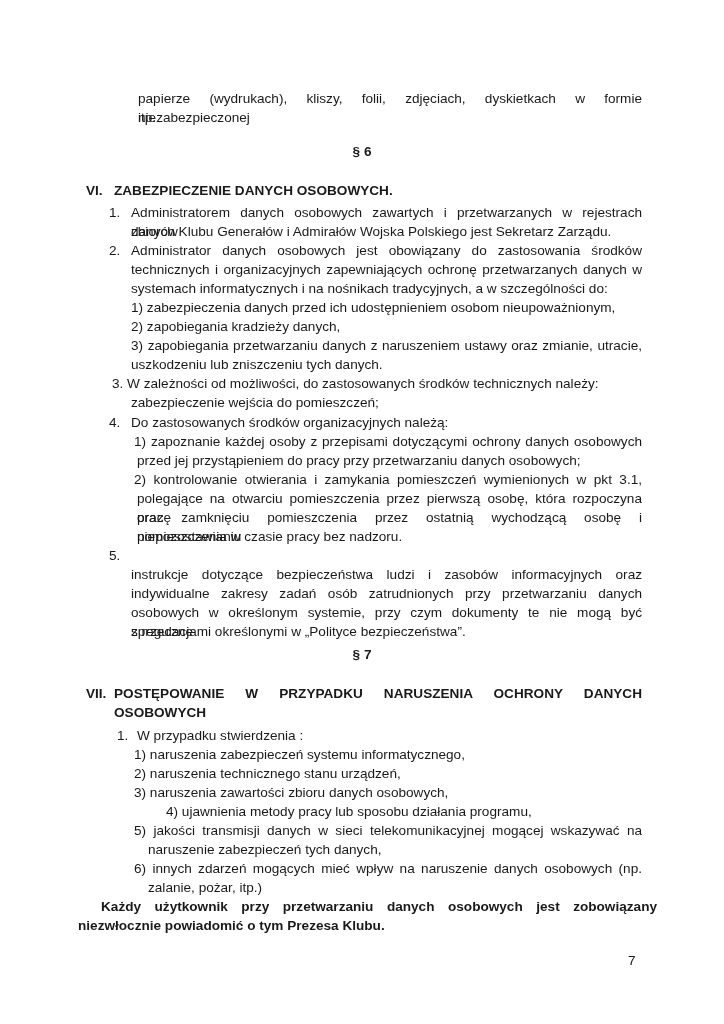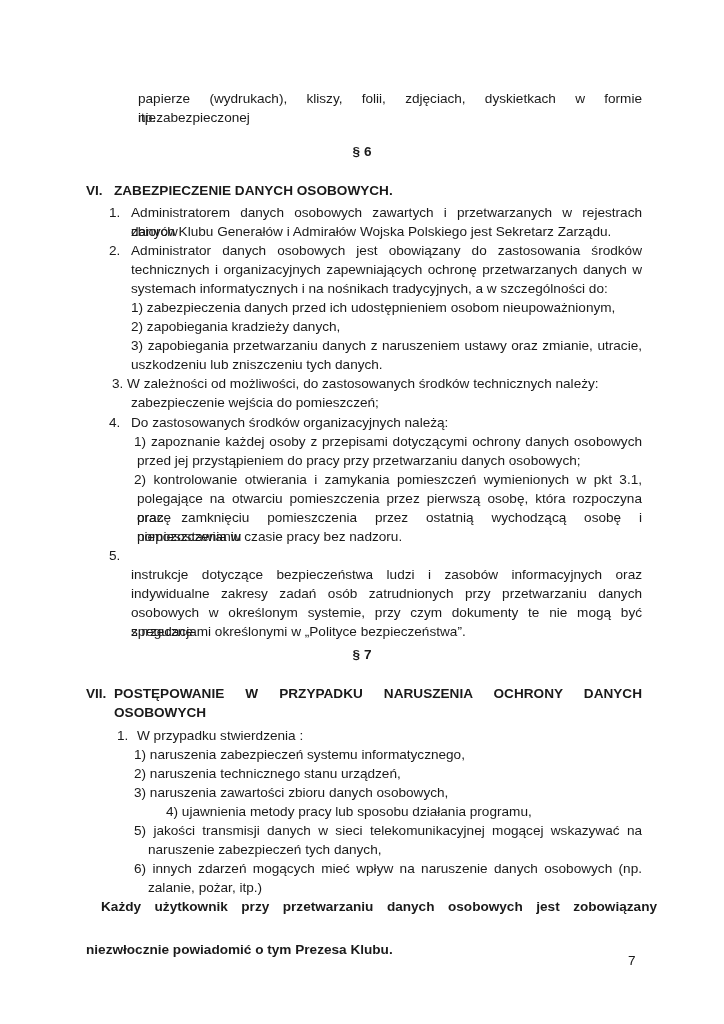--- a/index.html
+++ b/index.html
@@ -71,16 +71,16 @@
   <div class="line" style="left:134px; top:745px;">1) naruszenia zabezpieczeń systemu informatycznego,</div>
   <div class="line" style="left:134px; top:764px;">2) naruszenia technicznego stanu urządzeń,</div>
   <div class="line" style="left:134px; top:783px;">3) naruszenia zawartości zbioru danych osobowych,</div>
   <div class="line" style="left:134px; top:802px;margin-left:32px;">4) ujawnienia metody pracy lub sposobu działania programu,</div>
   <div class="line just" style="left:134px; top:821px; width:508px;">5) jakości transmisji danych w sieci telekomunikacyjnej mogącej wskazywać na</div>
   <div class="line" style="left:148px; top:840px;">naruszenie zabezpieczeń tych danych,</div>
   <div class="line just" style="left:134px; top:859px; width:508px;">6) innych zdarzeń mogących mieć wpływ na naruszenie danych osobowych (np.</div>
   <div class="line" style="left:148px; top:878px;">zalanie, pożar, itp.)</div>
 
   <div class="line bold just" style="left:86px; top:897px; width:556px;padding-left:15px;">Każdy użytkownik przy przetwarzaniu danych osobowych jest zobowiązany</div>
-  <div class="line bold" style="left:86px; top:916px;margin-top:24px;">niezwłocznie powiadomić o tym Prezesa  Klubu.</div>
+  <div class="line bold" style="left:78px; top:916px;">niezwłocznie powiadomić o tym Prezesa  Klubu.</div>
 
   <div class="pnum">7</div>
 </div>
 
 </body></html>

